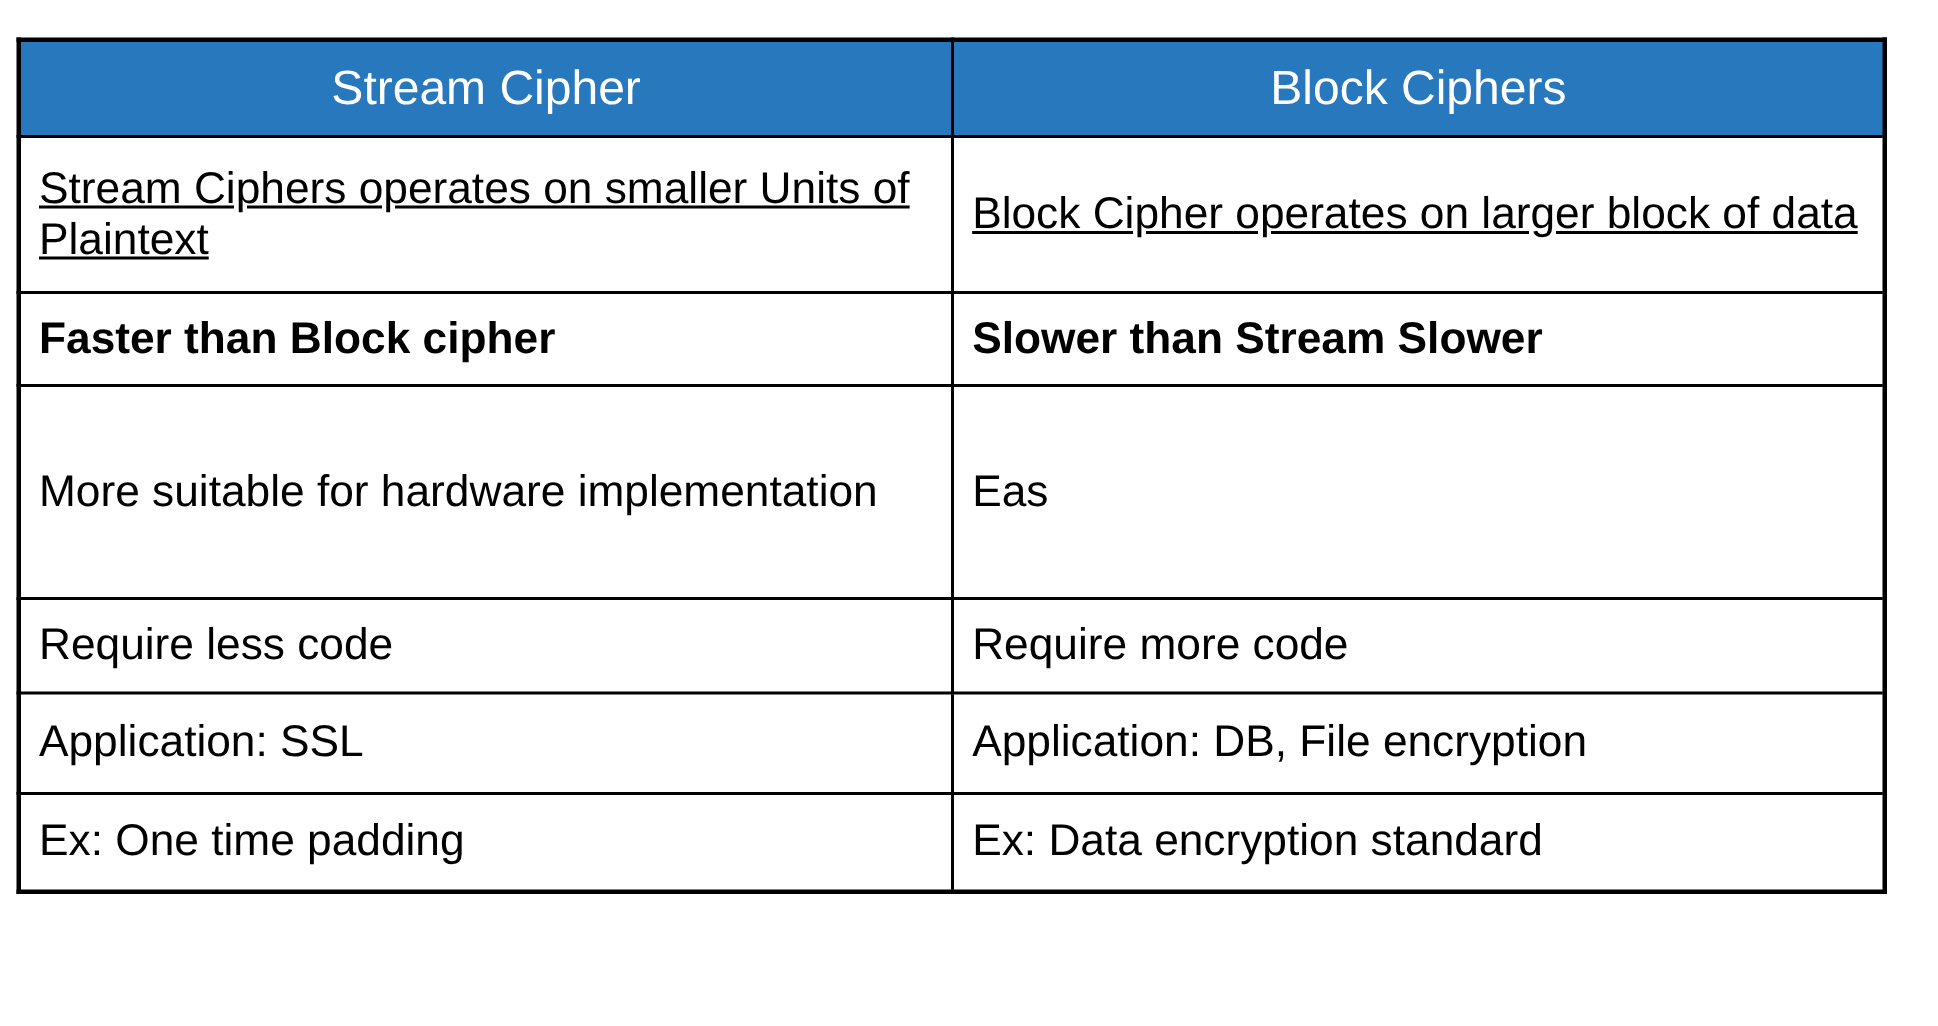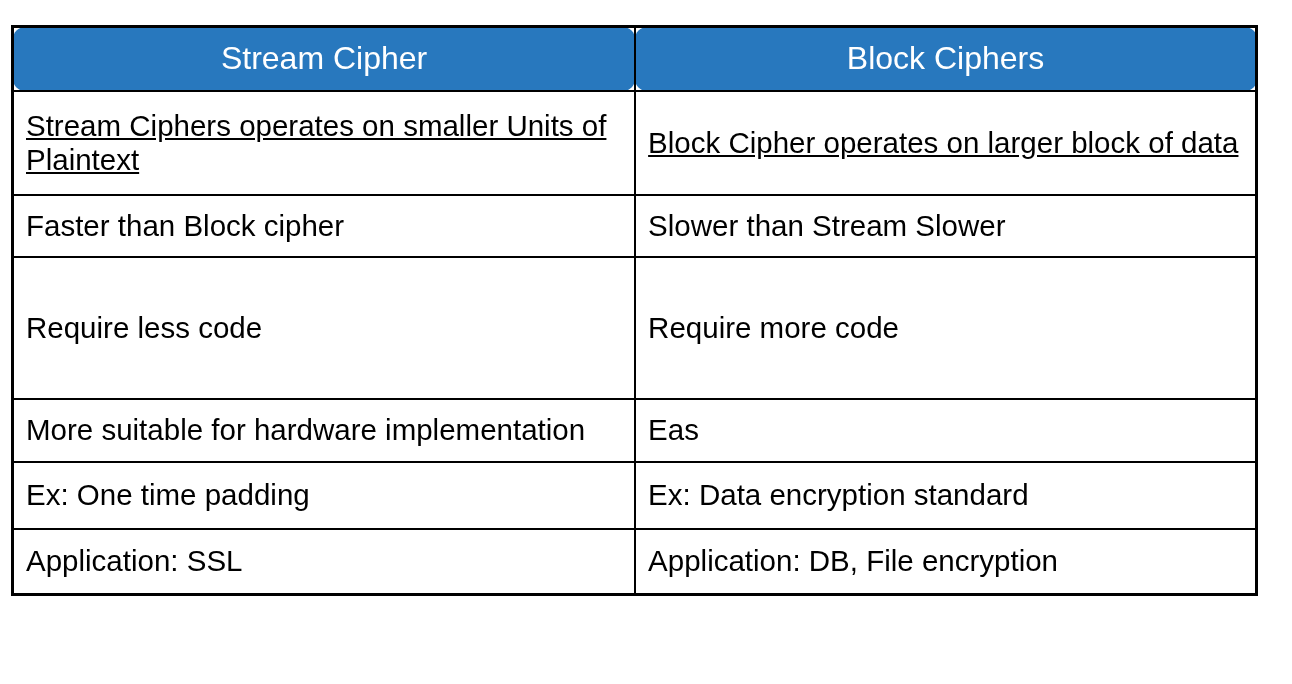--- a/index.html
+++ b/index.html
@@ -1,15 +1,15 @@
 <!DOCTYPE html>
 <html style="--header-bg: #2878BE; --header-text: #FFFFFF; --body-text: #000000; --border-color: #000000;"><head>
 <meta charset="utf-8">
 <style>
-  * { margin: 0; padding: 0; box-sizing: border-box; border-radius: 12px; }
+  * { margin: 0; padding: 0; box-sizing: border-box; }
   html, body { background: #ffffff; }
   body {
     width: 1292px;
     height: 684px;
     position: relative;
     font-family: "Liberation Sans", sans-serif;
     overflow: hidden;
   }
   table.cipher-table {
     position: absolute;
@@ -34,21 +34,21 @@
   }
   td {
     color: var(--body-text, #000000);
     font-size: 29.5px;
     line-height: 34px;
     padding: 12px 12px;
     vertical-align: middle;
     text-align: left;
   }
   tbody tr:nth-child(1) { height: 104px; text-decoration: underline; }
-  tbody tr:nth-child(2) { height: 62px; }
+  tbody tr:nth-child(2) { height: 62px; font-weight: bold; }
   tbody tr:nth-child(3) { height: 142px; }
   tbody tr:nth-child(4) { height: 63px; }
   tbody tr:nth-child(5) { height: 67px; }
   tbody tr:nth-child(6) { height: 66px; }
   tbody tr:nth-child(7) { height: 62px; }
 </style>
 </head>
 <body style="background: rgb(255, 255, 255);">
 
 <table class="cipher-table">
@@ -65,29 +65,29 @@
   <tbody>
     <tr>
       <td>Stream Ciphers operates on smaller Units of Plaintext</td>
       <td>Block Cipher operates on larger block of data</td>
     </tr>
     <tr>
       <td>Faster than Block cipher</td>
       <td>Slower than Stream Slower</td>
     </tr>
     <tr>
+      <td>More suitable for hardware implementation</td>
+      <td>Eas</td>
+    </tr>
+    <tr>
       <td>Require less code</td>
       <td>Require more code</td>
     </tr>
     <tr>
-      <td>More suitable for hardware implementation</td>
-      <td>Eas</td>
+      <td>Application: SSL</td>
+      <td>Application: DB, File encryption</td>
     </tr>
     <tr>
       <td>Ex: One time padding</td>
       <td>Ex: Data encryption standard</td>
     </tr>
-    <tr>
-      <td>Application: SSL</td>
-      <td>Application: DB, File encryption</td>
-    </tr>
   </tbody>
 </table>
 
 </body></html>

